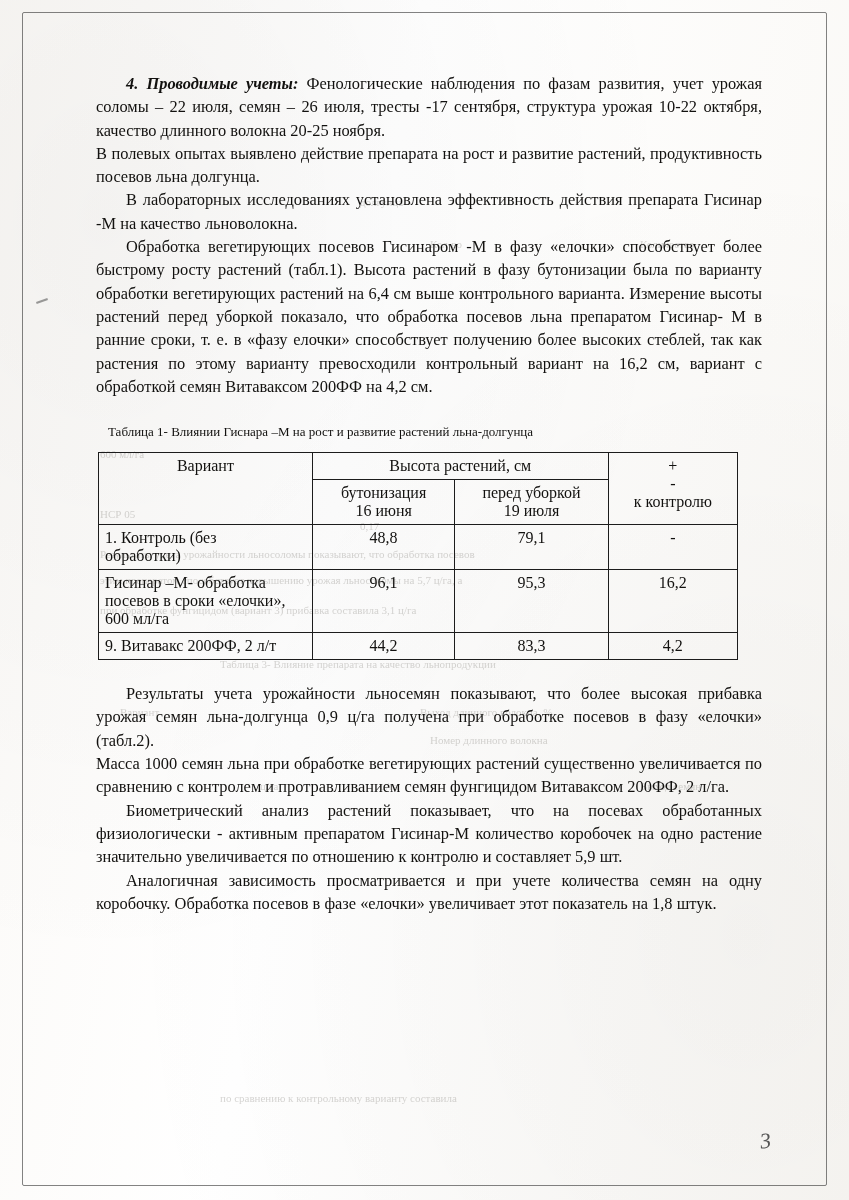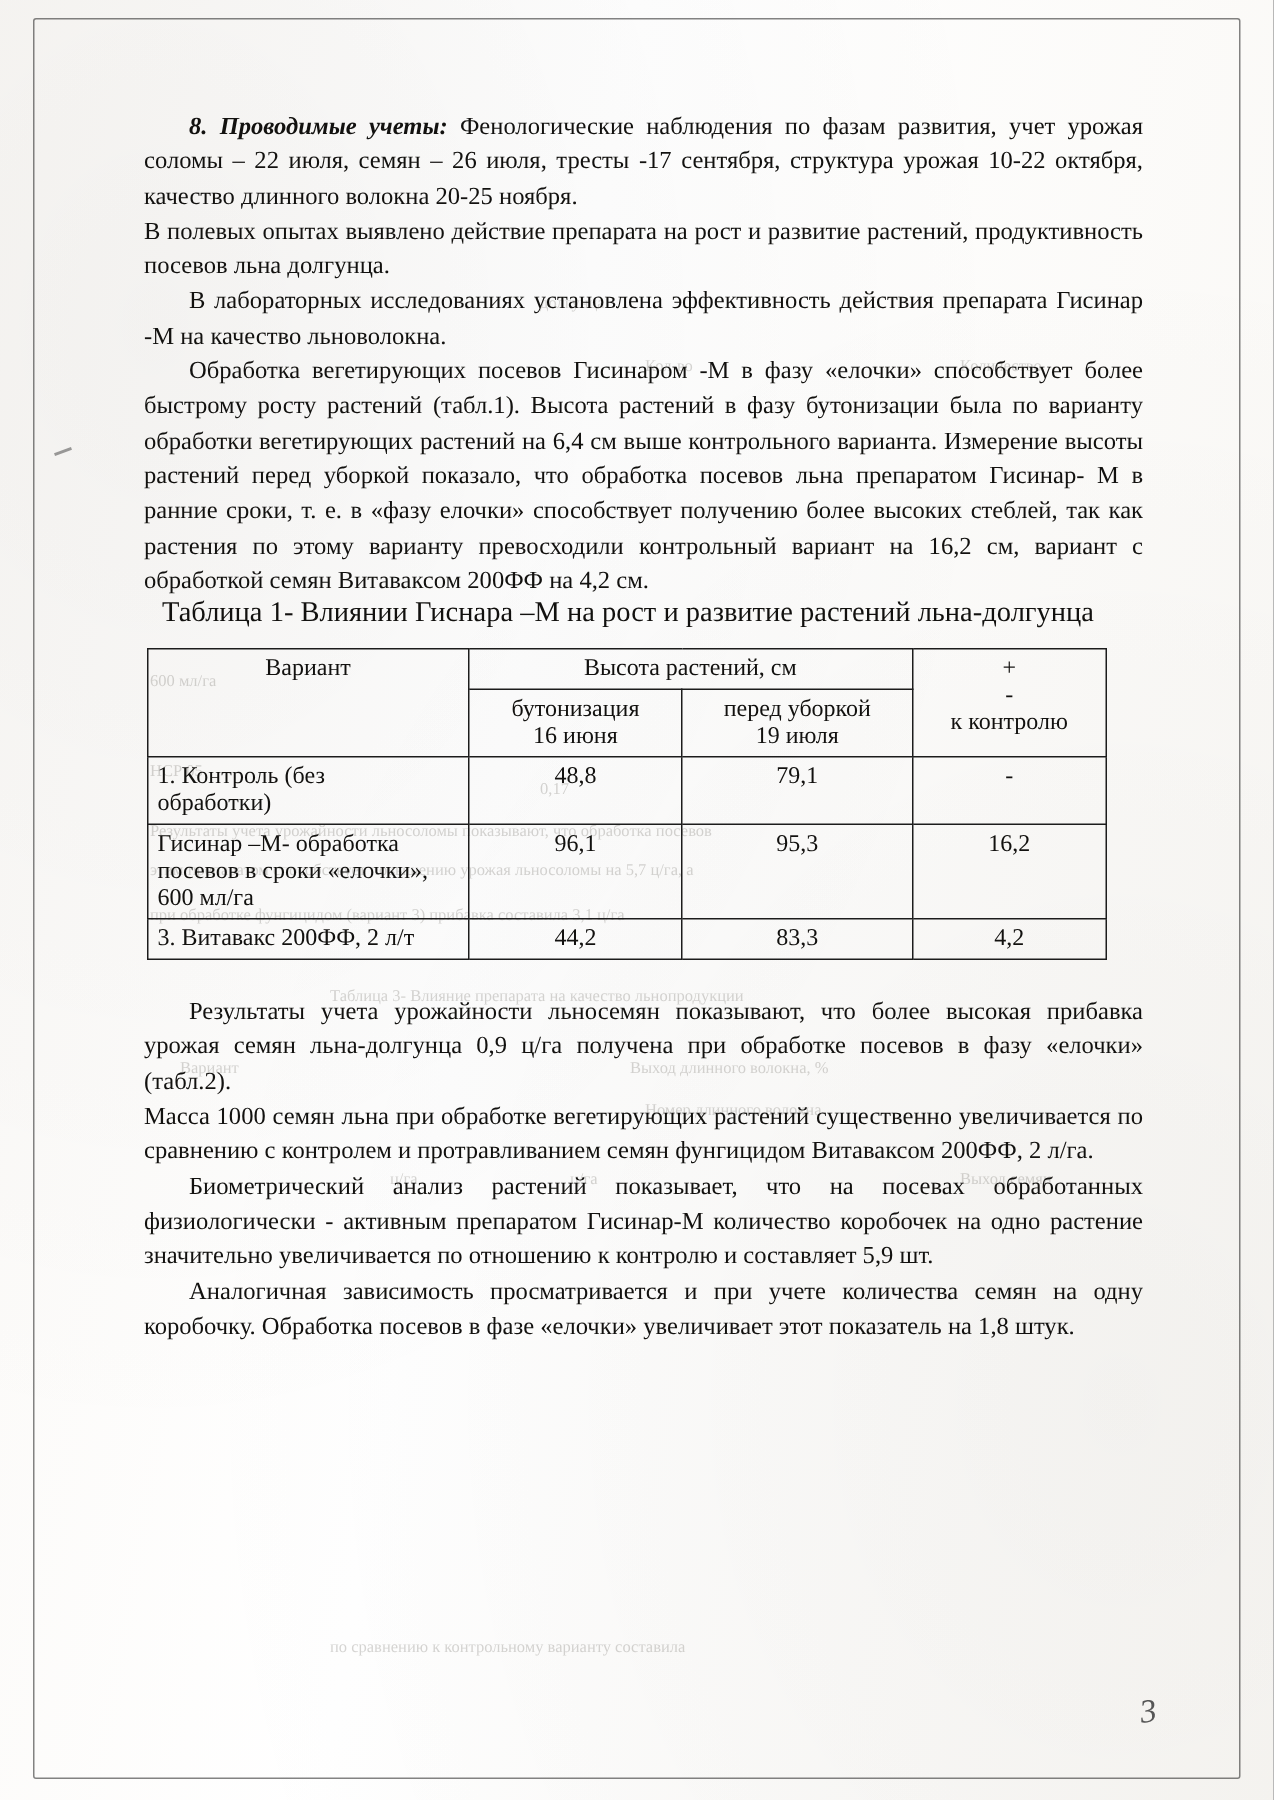--- a/index.html
+++ b/index.html
@@ -50,23 +50,24 @@
     text-align: justify;
     text-justify: inter-word;
   }
   .ind { text-indent: 30px; }
   .ind-sm { text-indent: 14px; }
   .b-it { font-style: italic; font-weight: bold; }
 
   .para-block > p { margin-bottom: 0px; }
 
   .table-caption {
+    margin-top: 26px;
     margin-bottom: 12px;
     text-indent: 12px;
-    font-size: 19px;
+    font-size: 13px;
   }
 
   table.data {
     border-collapse: collapse;
     width: 640px;
     margin-left: 2px;
     font-size: 16px;
   }
   table.data td, table.data th {
     border: 1px solid #1c1c1c;
@@ -137,21 +138,21 @@
     <div class="ghost" style="left:640px; top:734px;margin-top:46px;">Выход семян</div>
     <div class="ghost" style="left:260px; top:780px;">ц/га</div>
     <div class="ghost" style="left:380px; top:780px;">ц/га</div>
     <div class="ghost" style="left:220px; top:1092px;">по сравнению к контрольному варианту составила</div>
   </div>
 
   <div class="content">
 
     <div class="para-block">
       <p class="ind">
-        <span class="b-it">8. Проводимые учеты:</span><span> Фенологические наблюдения по фазам развития, учет урожая соломы – 22 июля, семян – 26 июля, тресты -17 сентября, структура урожая 10-22 октября, качество длинного волокна 20-25 ноября.</span>
+        <span class="b-it">4. Проводимые учеты:</span><span> Фенологические наблюдения по фазам развития, учет урожая соломы – 22 июля, семян – 26 июля, тресты -17 сентября, структура урожая 10-22 октября, качество длинного волокна 20-25 ноября.</span>
       </p>
       <p> В полевых опытах выявлено действие препарата на рост и развитие растений, продуктивность посевов льна долгунца.</p>
       <p class="ind">В лабораторных исследованиях установлена эффективность действия препарата Гисинар -М на качество льноволокна.</p>
       <p class="ind">Обработка вегетирующих посевов Гисинаром -М в фазу «елочки» способствует более быстрому росту растений (табл.1). Высота растений в фазу бутонизации была по варианту обработки вегетирующих растений на 6,4 см выше контрольного варианта. Измерение высоты растений перед уборкой показало, что обработка посевов льна препаратом Гисинар- М в ранние сроки, т. е. в «фазу елочки» способствует получению более высоких стеблей, так как растения по этому варианту превосходили контрольный вариант на 16,2 см, вариант с обработкой семян Витаваксом 200ФФ на 4,2 см.</p>
     </div>
 
     <div class="table-caption">Таблица 1- Влиянии Гиснара –М  на рост и развитие растений льна-долгунца</div>
 
     <table class="data">
       <tbody>
@@ -190,21 +191,21 @@
             <div>Гисинар –М- обработка</div>
             <div>посевов в сроки «елочки»,</div>
             <div>600 мл/га</div>
           </td>
           <td>96,1</td>
           <td>95,3</td>
           <td>16,2</td>
         </tr>
 
         <tr>
-          <td class="left">3. Витавакс 200ФФ, 2 л/т</td>
+          <td class="left">9. Витавакс 200ФФ, 2 л/т</td>
           <td>44,2</td>
           <td>83,3</td>
           <td>4,2</td>
         </tr>
       </tbody>
     </table>
 
     <div class="para-block after-table">
       <p class="ind">Результаты учета урожайности льносемян показывают, что более высокая прибавка урожая семян льна-долгунца 0,9 ц/га получена при обработке посевов в фазу «елочки» (табл.2).</p>
       <p>Масса 1000 семян льна при обработке вегетирующих растений существенно увеличивается по сравнению с контролем и протравливанием семян фунгицидом Витаваксом 200ФФ, 2 л/га.</p>

